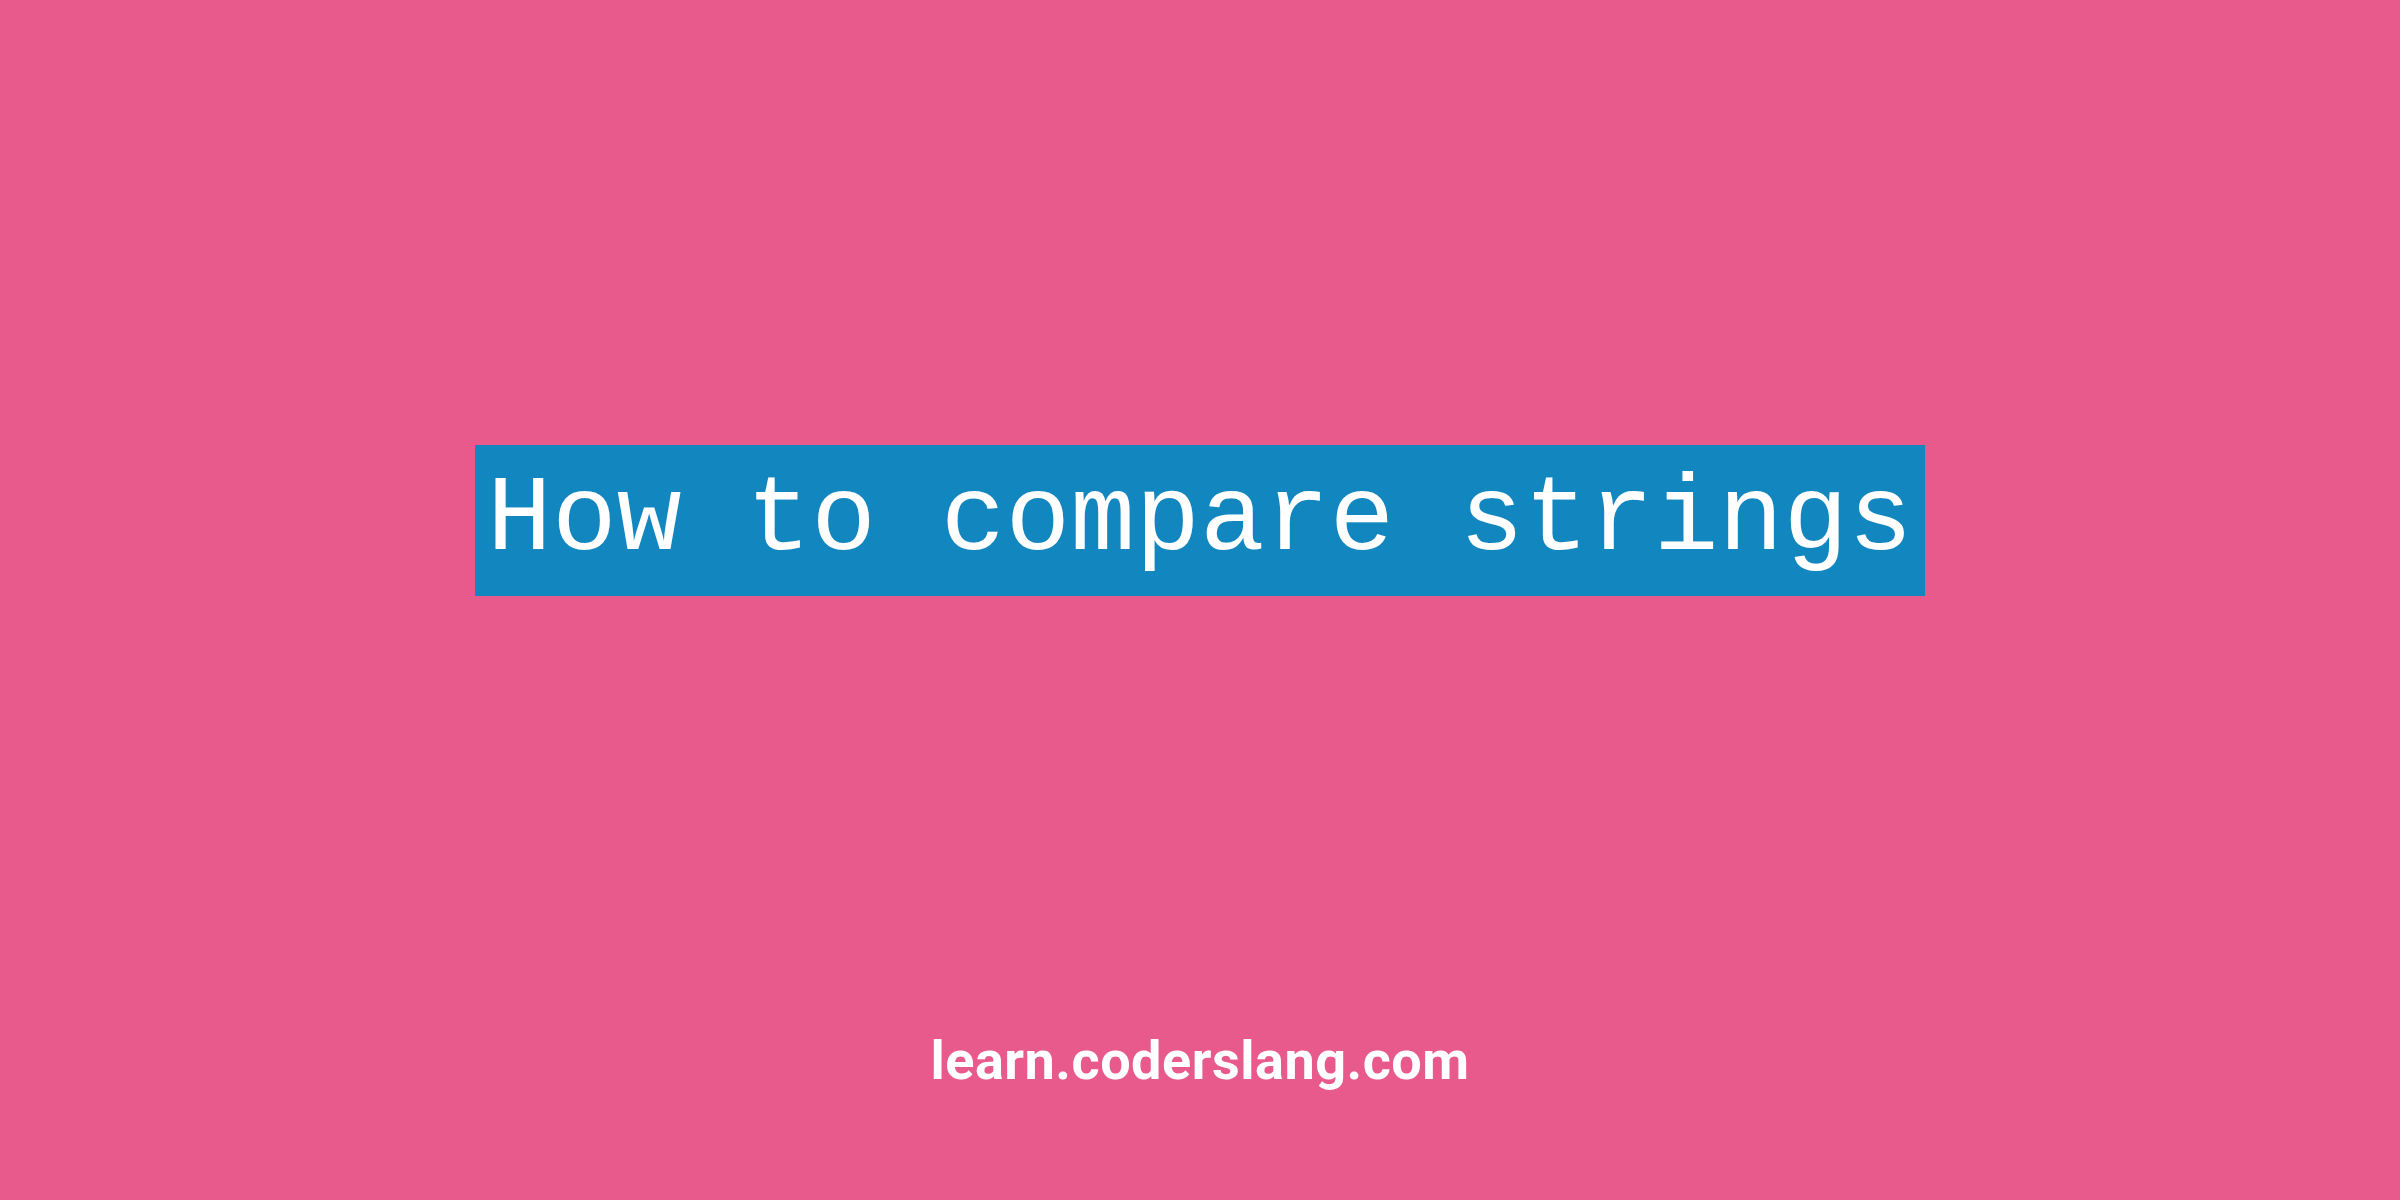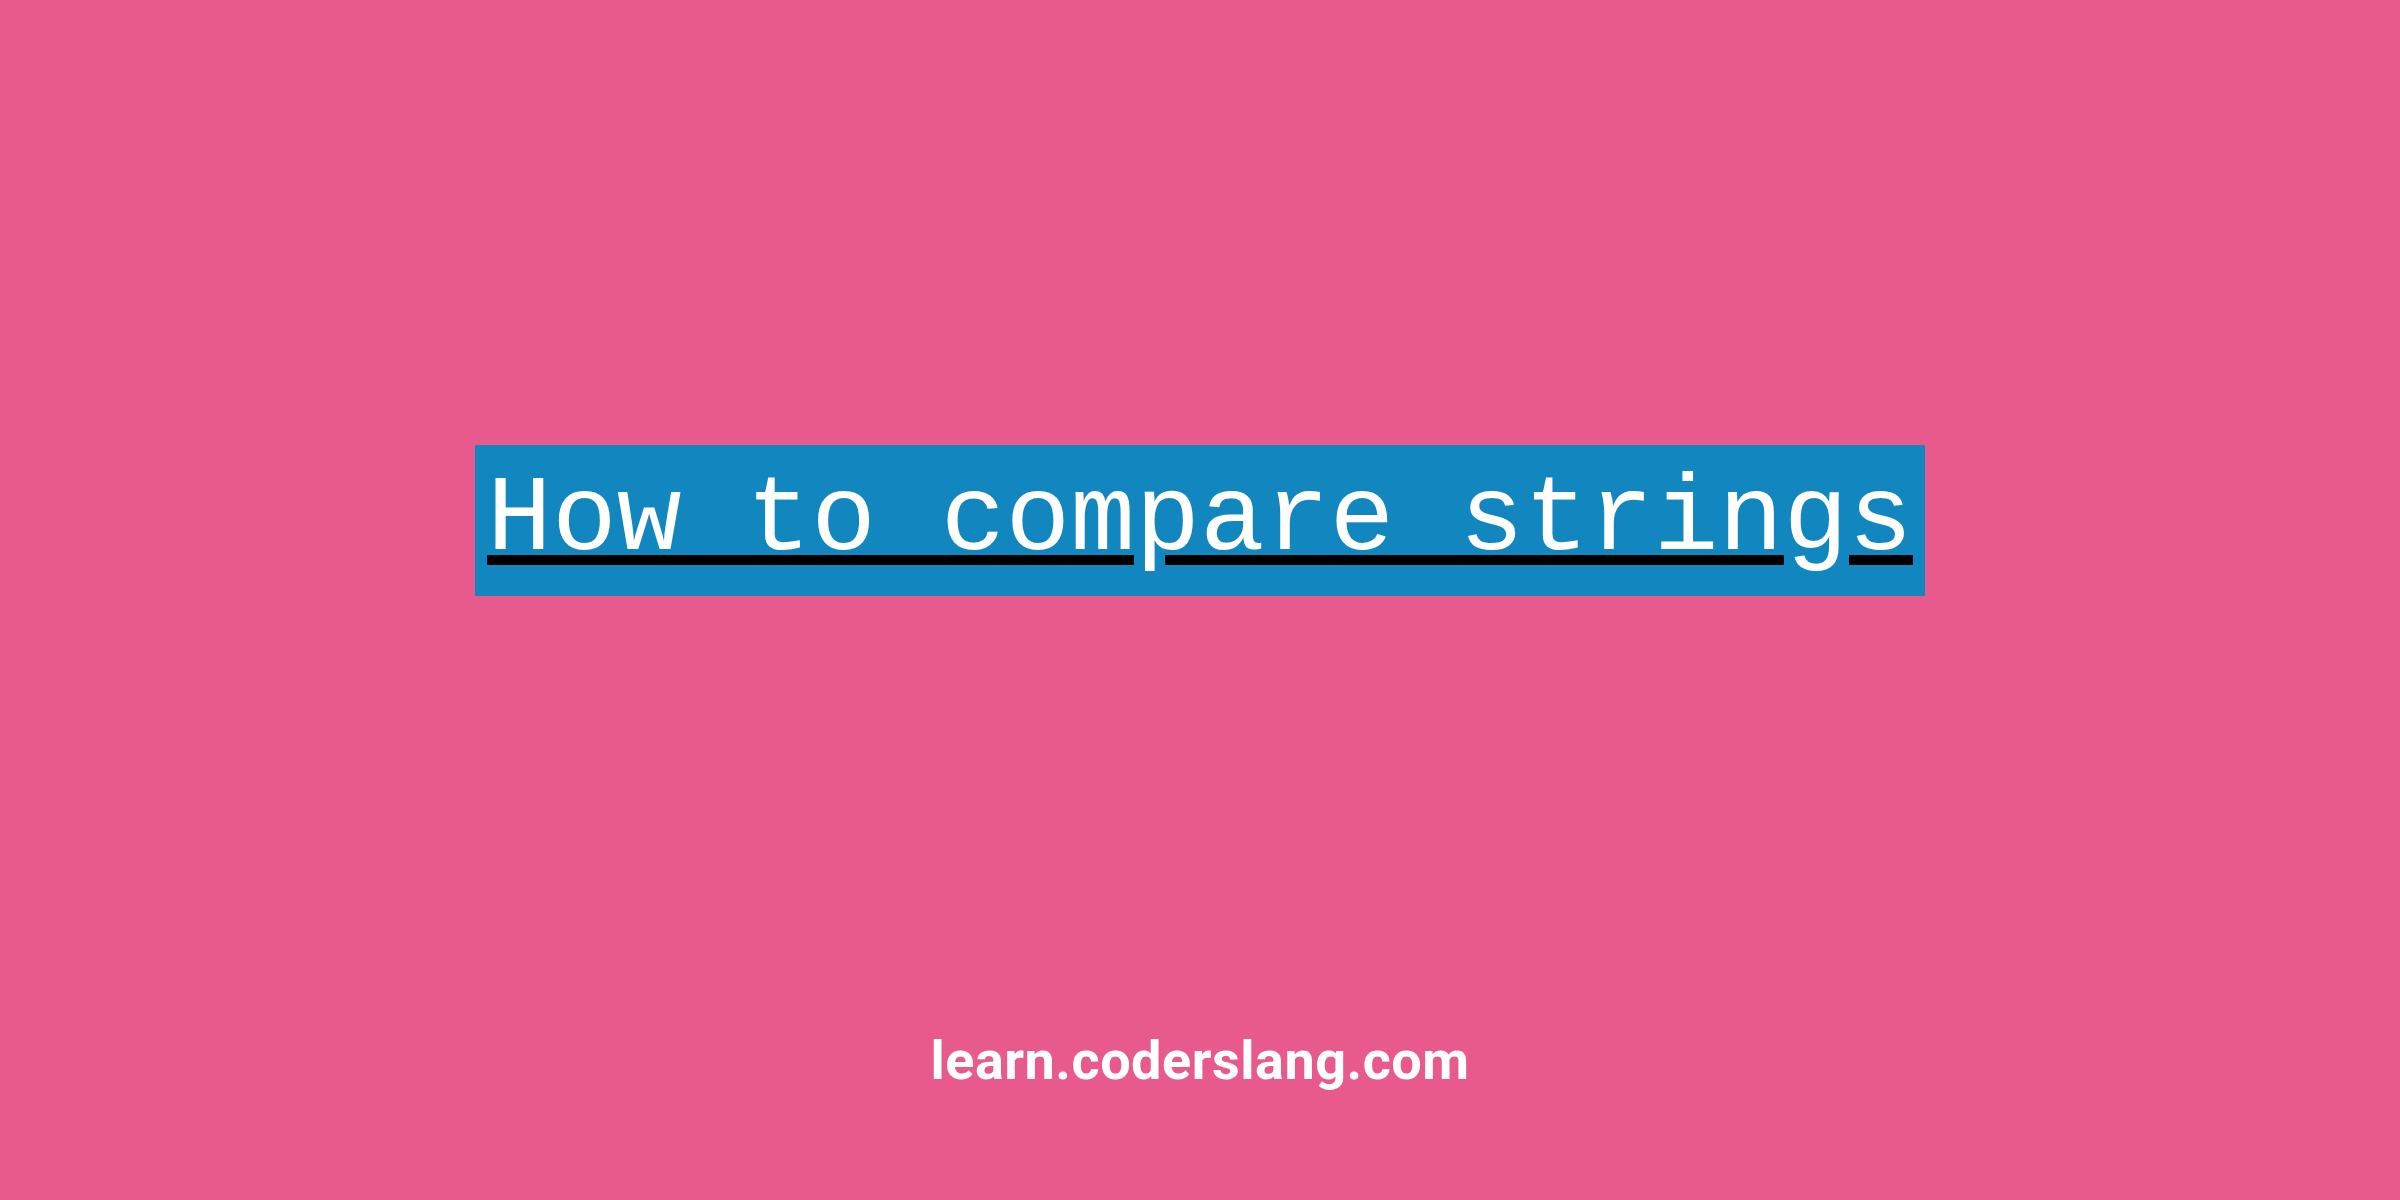--- a/index.html
+++ b/index.html
@@ -16,21 +16,20 @@
       align-items: center;
       justify-content: center;
       position: relative;
       overflow: hidden;
     }
     .title-container {
       display: flex;
       flex-direction: column;
       align-items: center;
       margin-top: -160px;
-      text-decoration: underline;
     }
     .title-line {
       font-family: "Consolas", "Monaco", "Courier New", monospace;
       font-size: 108px;
       font-weight: 500;
       color: #ffffff;
       background-color: #1286bf;
       padding: 8px 12px;
       white-space: nowrap;
       line-height: 1.25;

